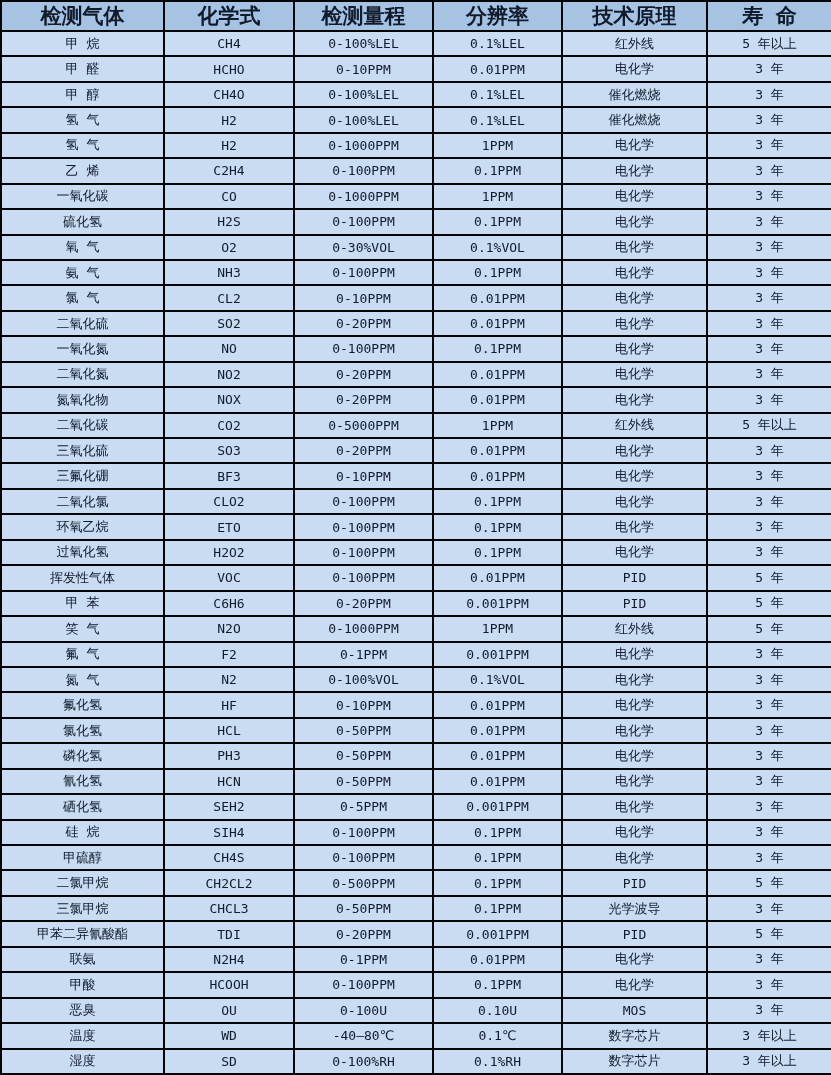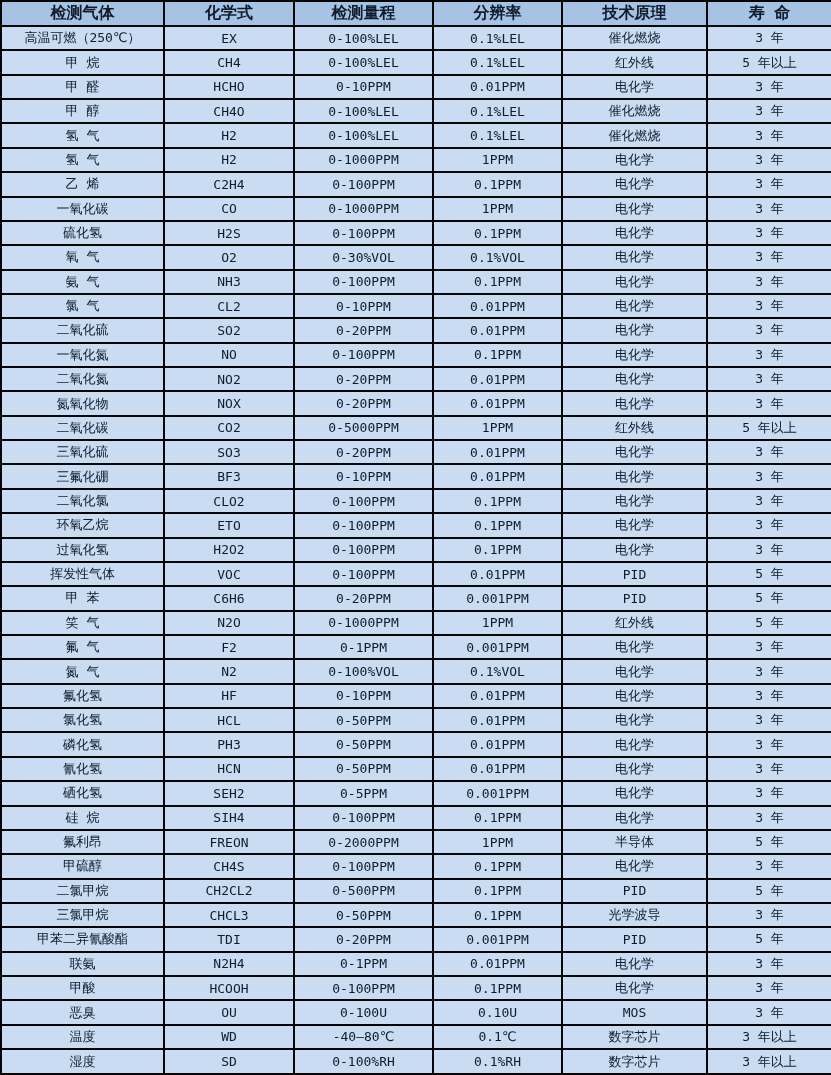--- a/index.html
+++ b/index.html
@@ -23,21 +23,21 @@
     border: 2px solid #050505;
     text-align: center;
     vertical-align: middle;
     padding: 0 2px;
     overflow: hidden;
     white-space: nowrap;
     color: #101b2d;
   }
   table.spec-table th {
     background: #a6c3e3;
-    font-size: 16px;
+    font-size: 21px;
     font-weight: bold;
     height: 23px;
   }
   table.spec-table td {
     background: #c9dcf1;
     font-size: 13px;
   }
   col.c-gas     { width: 163px; }
   col.c-formula { width: 130px; }
   col.c-range   { width: 139px; }
@@ -62,28 +62,20 @@
         <th>检测气体</th>
         <th>化学式</th>
         <th>检测量程</th>
         <th>分辨率</th>
         <th>技术原理</th>
         <th>寿 命</th>
       </tr>
   </thead>
   <tbody>
       <tr>
-        <td>高温可燃（250℃）</td>
-        <td>EX</td>
-        <td>0-100%LEL</td>
-        <td>0.1%LEL</td>
-        <td>催化燃烧</td>
-        <td>3 年</td>
-      </tr>
-      <tr>
         <td>甲 烷</td>
         <td>CH4</td>
         <td>0-100%LEL</td>
         <td>0.1%LEL</td>
         <td>红外线</td>
         <td>5 年以上</td>
       </tr>
       <tr>
         <td>甲 醛</td>
         <td>HCHO</td>
@@ -326,28 +318,20 @@
       </tr>
       <tr>
         <td>硅 烷</td>
         <td>SIH4</td>
         <td>0-100PPM</td>
         <td>0.1PPM</td>
         <td>电化学</td>
         <td>3 年</td>
       </tr>
       <tr>
-        <td>氟利昂</td>
-        <td>FREON</td>
-        <td>0-2000PPM</td>
-        <td>1PPM</td>
-        <td>半导体</td>
-        <td>5 年</td>
-      </tr>
-      <tr>
         <td>甲硫醇</td>
         <td>CH4S</td>
         <td>0-100PPM</td>
         <td>0.1PPM</td>
         <td>电化学</td>
         <td>3 年</td>
       </tr>
       <tr>
         <td>二氯甲烷</td>
         <td>CH2CL2</td>

